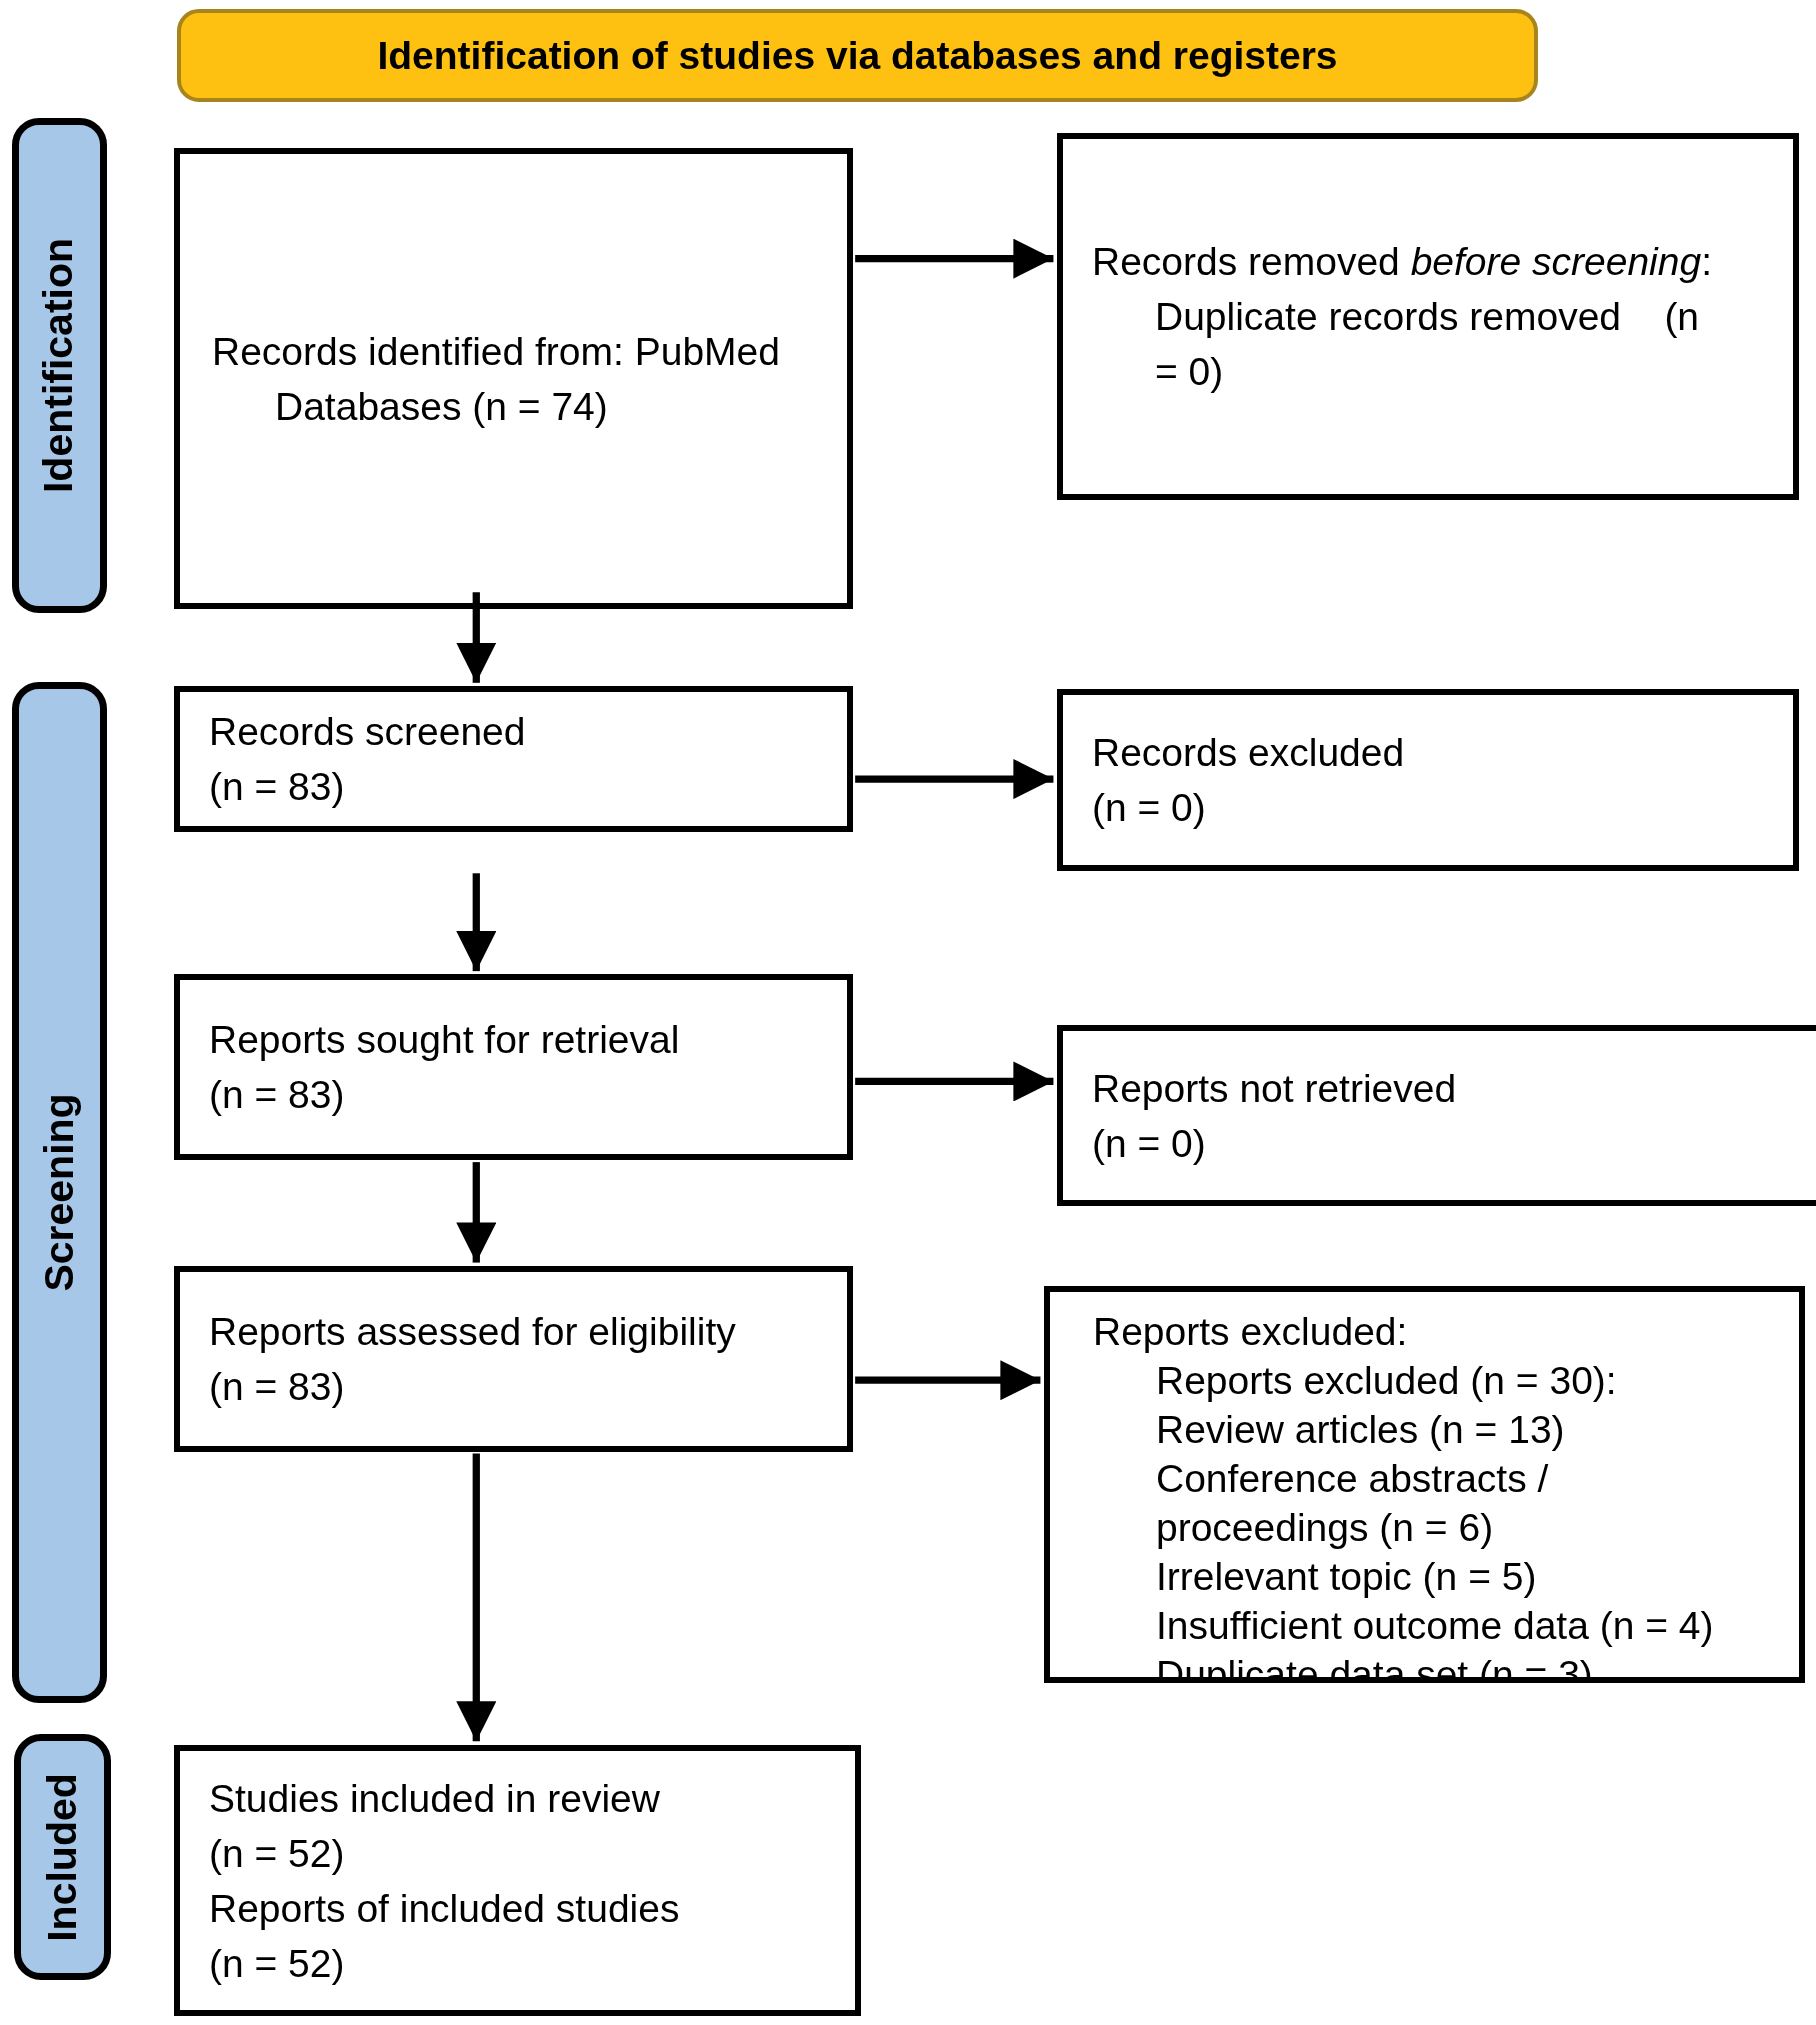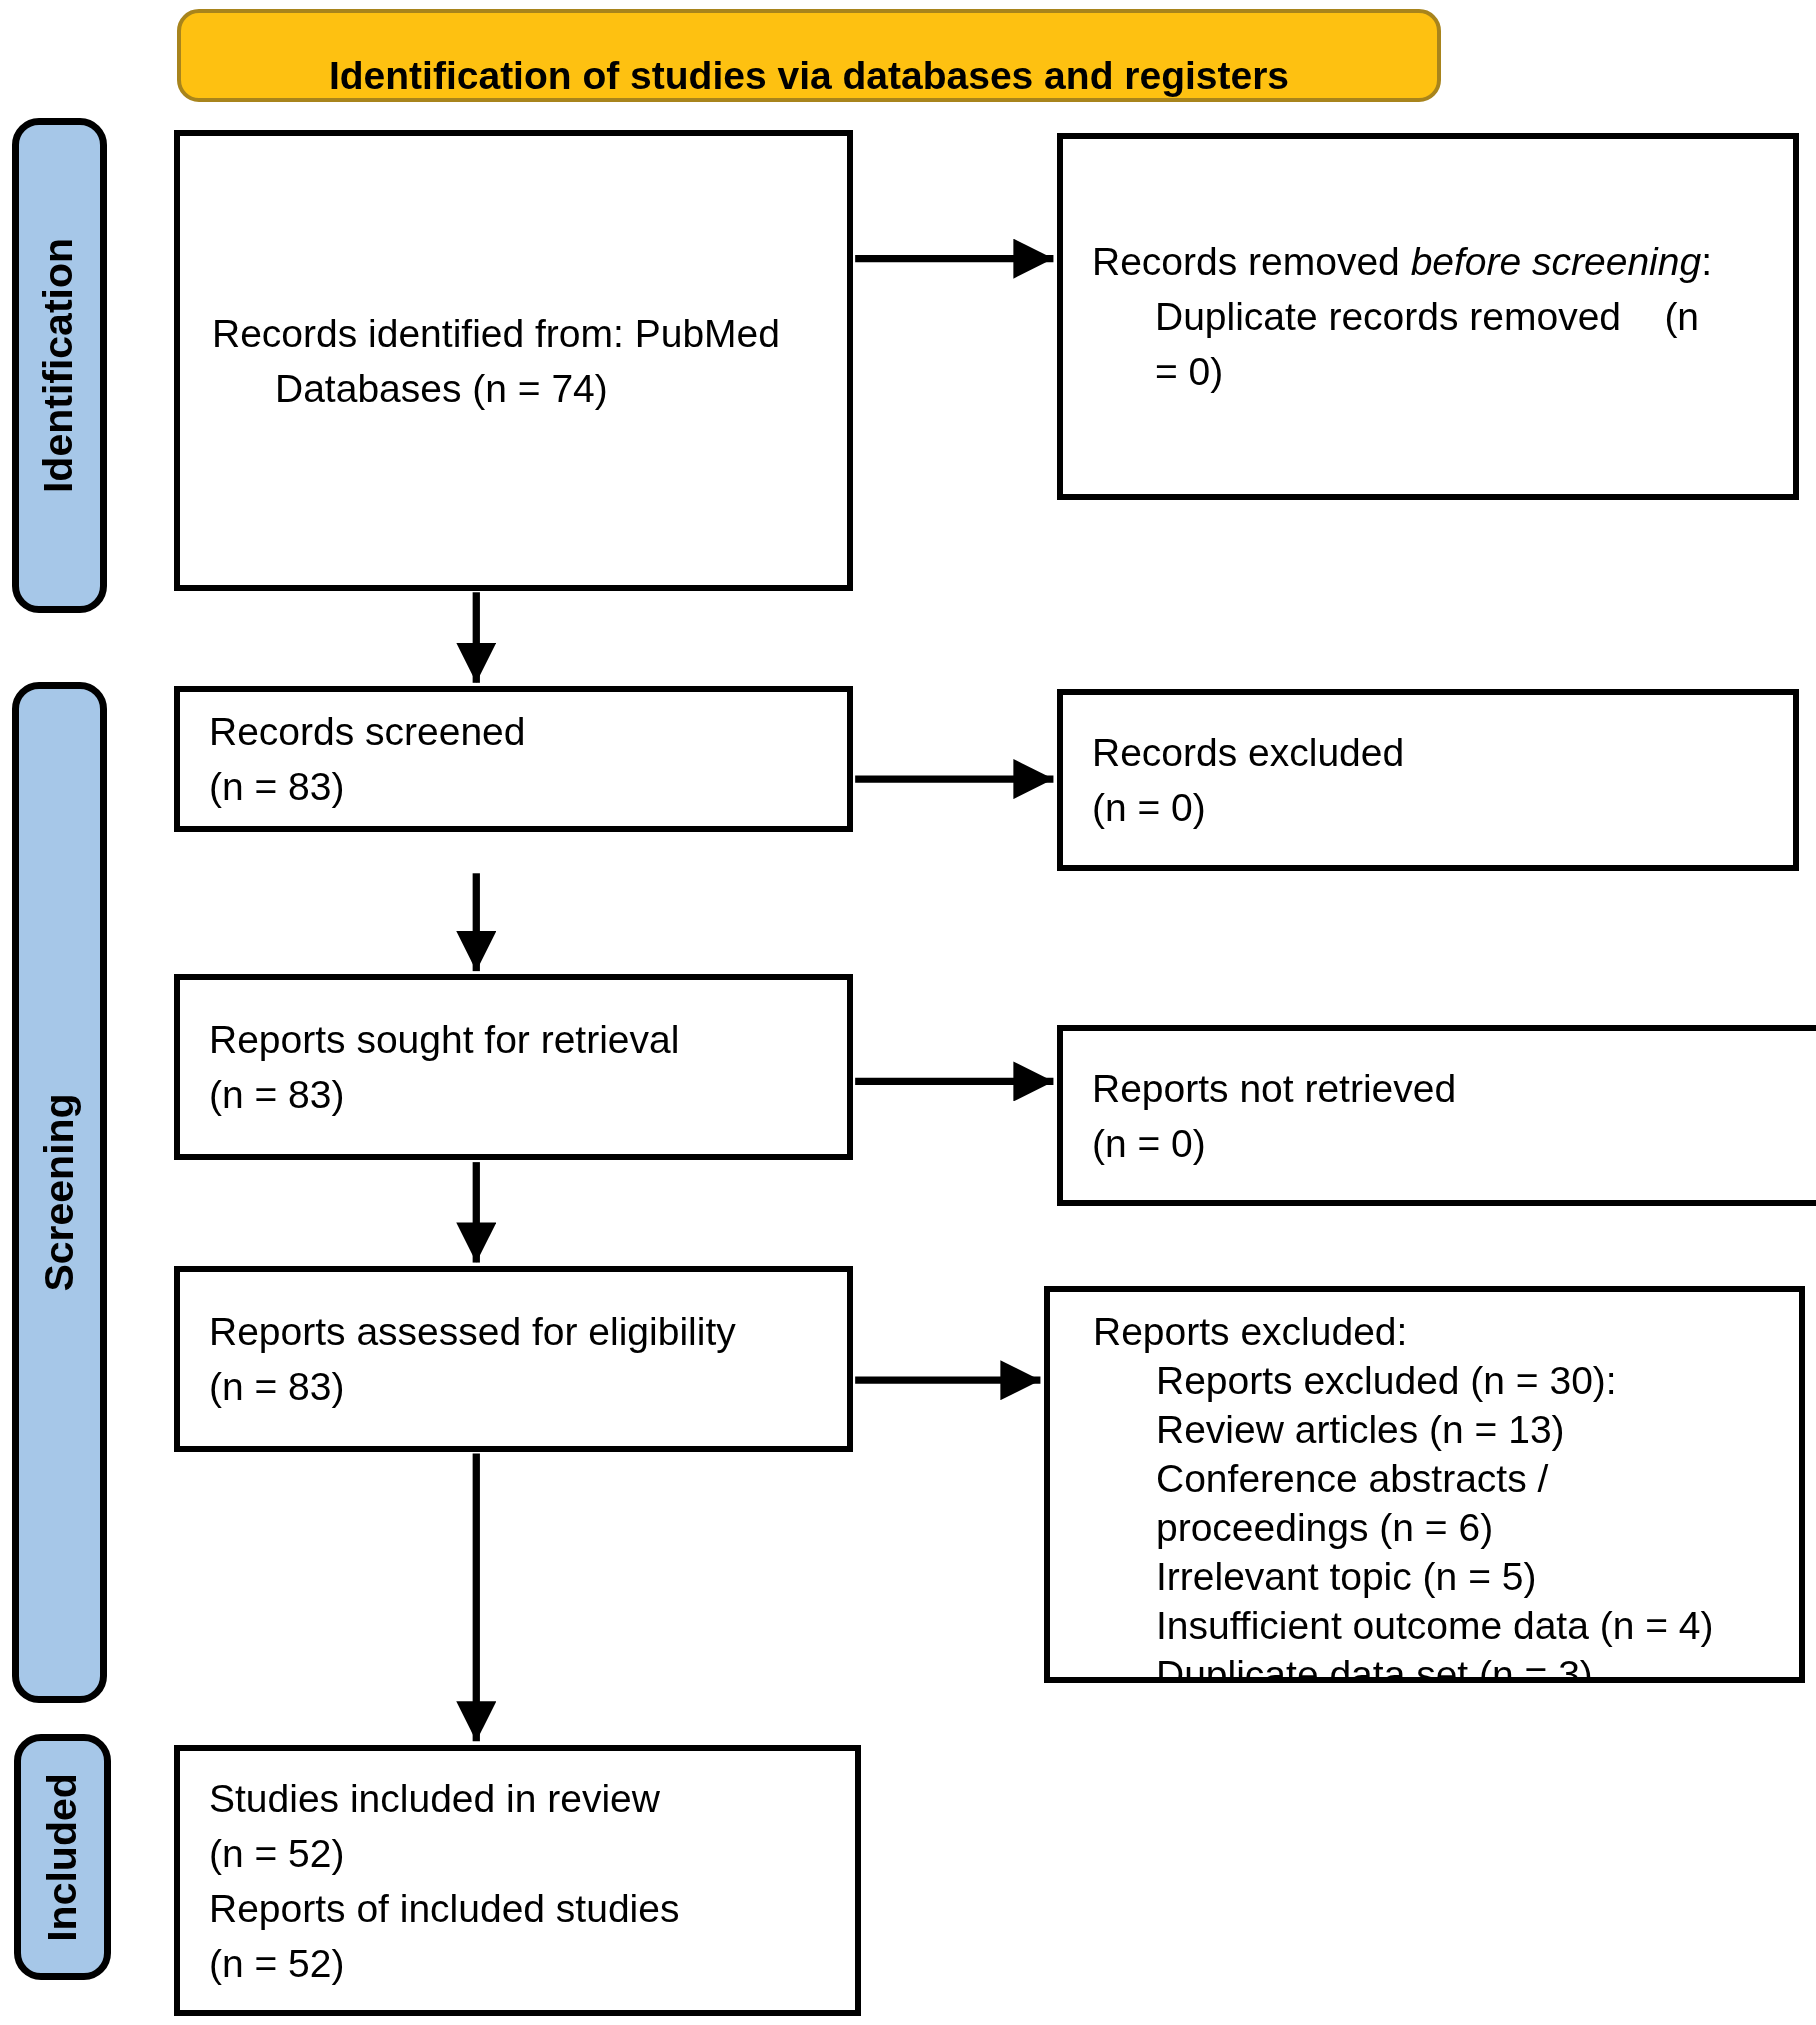--- a/index.html
+++ b/index.html
@@ -13,26 +13,26 @@
   #page{
     position:relative;
     width:1817px;height:2025px;
     background:#ffffff;
     font-family:"Liberation Sans","DejaVu Sans",sans-serif;
     color:#000;
     overflow:hidden;
   }
   
   .banner{
-    position:absolute;left:177px;top:9.4px;width:1264px;height:93px;
+    position:absolute;left:177px;top:9.4px;width:1361px;height:93px;
     background:var(--banner-fill,#FEC111);
     border:4.7px solid var(--banner-border,#A8841C);
     border-radius:22px;
     box-sizing:border-box;
-    display:flex;align-items:flex-end;justify-content:center;
+    display:flex;align-items:center;justify-content:center;
     font-size:39px;font-weight:700;
   }
   
   .side{
     position:absolute;
     background:var(--sidebar-fill,#A6C7E8);
     border:7.8px solid var(--line-color,#000);
     border-radius:27px;
     box-sizing:border-box;
     display:flex;align-items:center;justify-content:center;
@@ -52,21 +52,21 @@
     border:6.8px solid var(--line-color,#000);
     box-sizing:border-box;
     display:flex;flex-direction:column;justify-content:center;
     padding:10.4px 18px 10.4px 29px;
     font-size:39px;line-height:55px;
     overflow:hidden;
   }
   .box .line{white-space:pre-wrap;}
   .box .indent{padding-left:63px;}
   .box.top-align{justify-content:flex-start;}
-  #b-identified{left:174px;top:130px;width:679px;height:461px;padding-left:32px;}
+  #b-identified{left:174px;top:148px;width:679px;height:461px;padding-left:32px;}
   #rb-removed{left:1057px;top:133px;width:742px;height:367px;}
   #b-screened{left:174px;top:686px;width:679px;height:146px;}
   #rb-records-excluded{left:1057px;top:689px;width:742px;height:182px;}
   #b-sought{left:174px;top:974px;width:679px;height:186px;}
   #rb-not-retrieved{left:1057px;top:977px;width:839px;height:181px;margin-top:48px;}
   #b-assessed{left:174px;top:1266px;width:679px;height:186px;}
   #rb-reports-excluded{
     left:1044px;top:1286px;width:761px;height:397px;
     line-height:49px;padding-top:14.6px;padding-left:43px;
   }

